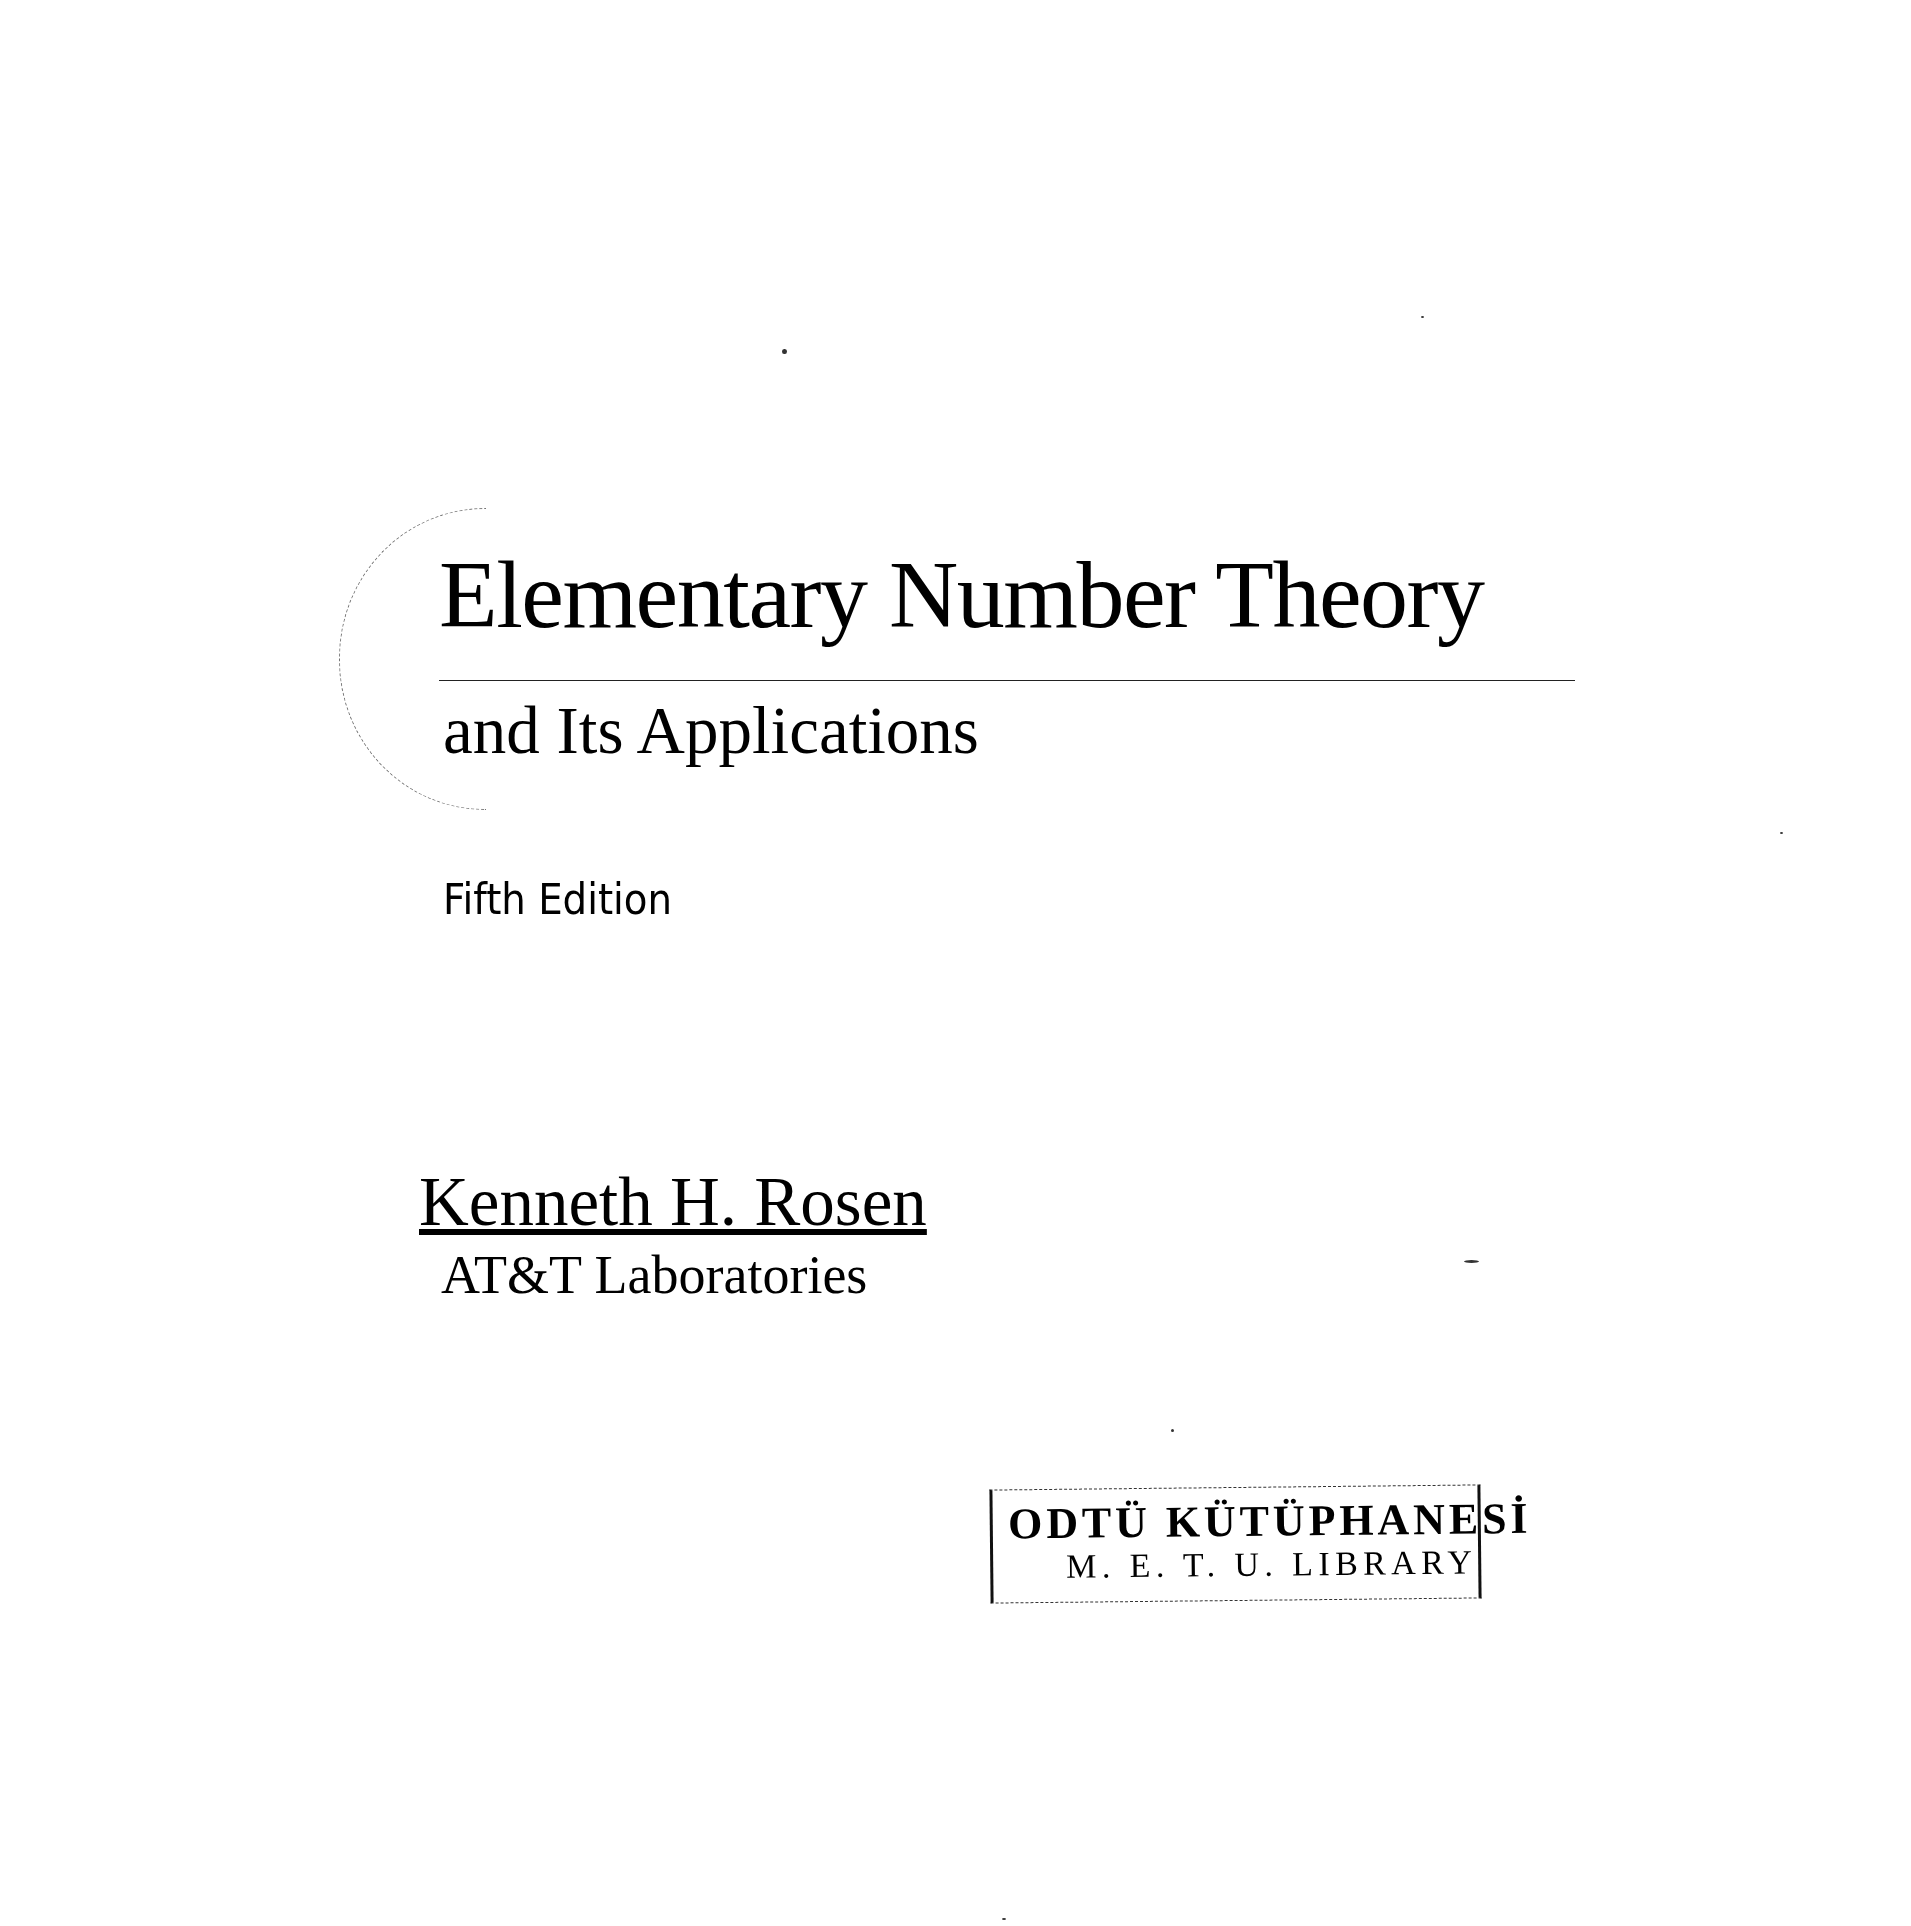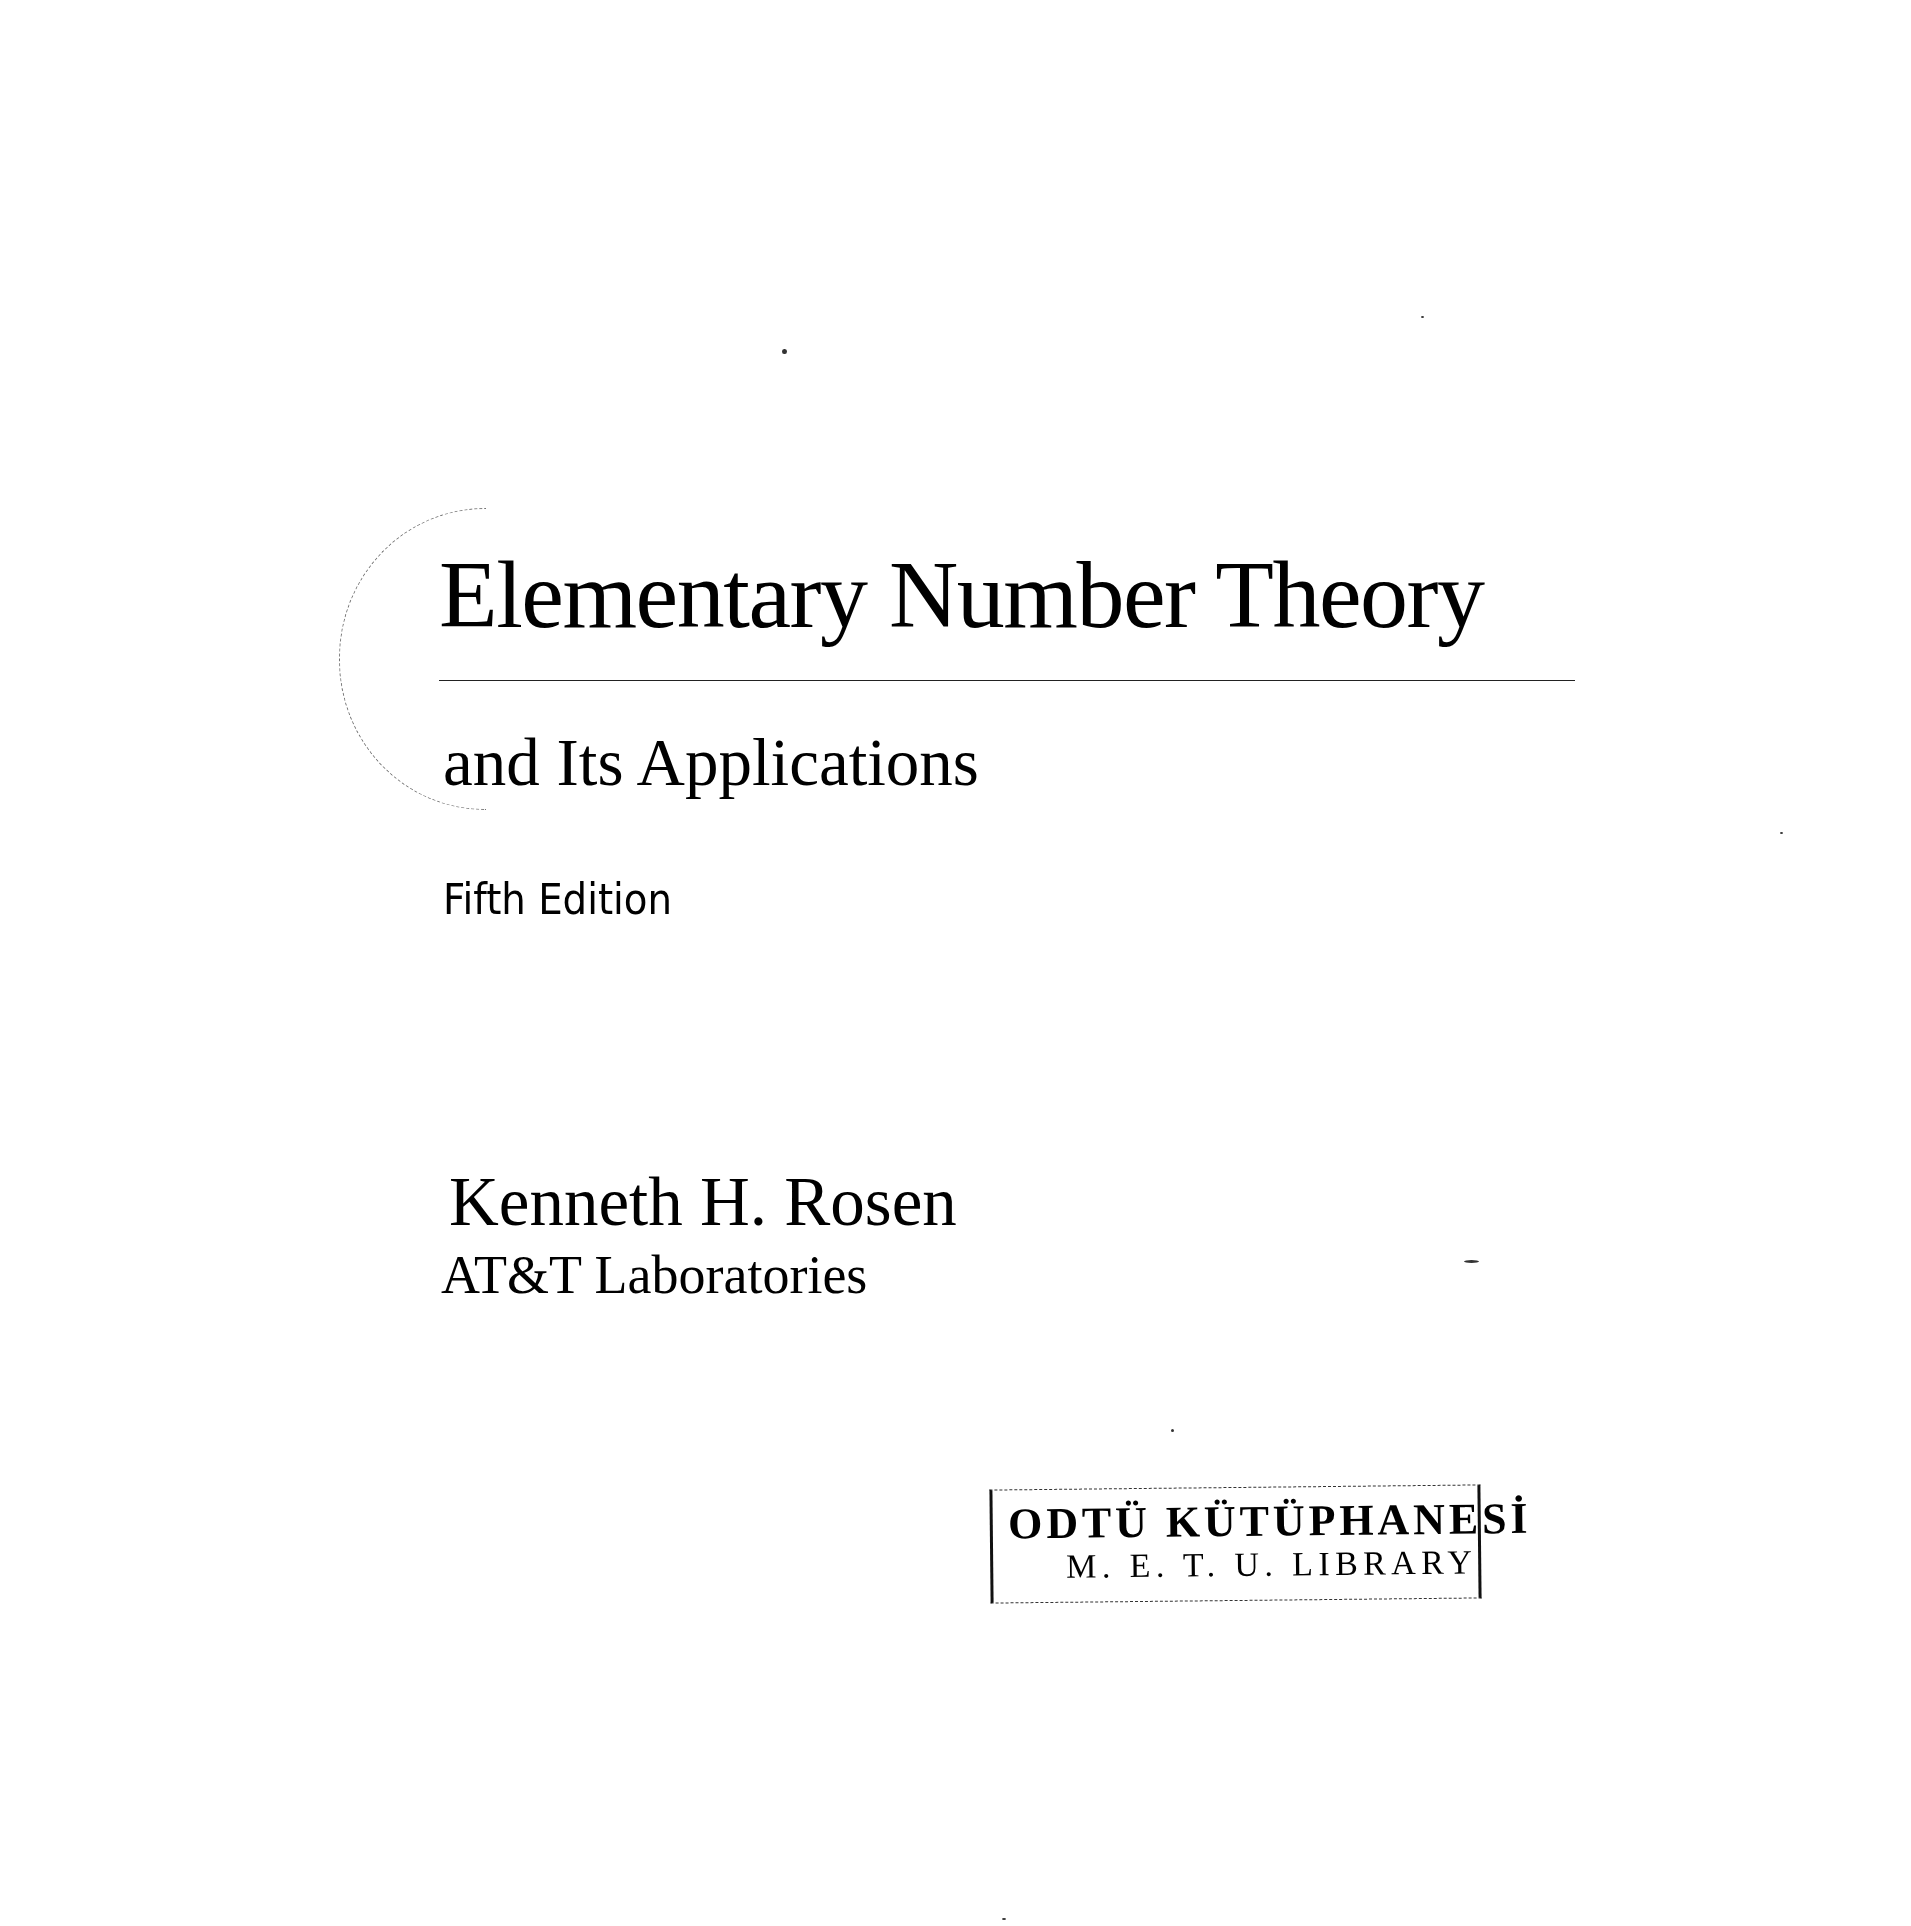--- a/index.html
+++ b/index.html
@@ -1,23 +1,23 @@
 <!DOCTYPE html>
 <html style="font-size:6.2px"><head>
 <meta charset="utf-8">
 <style>
   html, body { margin:0; padding:0; background:#ffffff; }
   body { width:1911px; height:2703px; position:relative; overflow:hidden; color:#000; font-family:"Liberation Serif", serif; }
   .abs { position:absolute; }
   .title { left:439px; top:547px; font-size:96px; line-height:1; letter-spacing:-1.5px; white-space:nowrap; }
   .rule { left:439px; top:680px; width:1136px; height:0; border-top:1.9px solid #222; }
-  .subtitle { left:443px; top:697px; font-size:67px; line-height:1; white-space:nowrap;margin-top:32px; }
+  .subtitle { left:443px; top:697px; font-size:67px; line-height:1; white-space:nowrap; }
   .arc { left:339px; top:508px; width:146px; height:300px; border:1.9px dashed #444; border-right:none; border-radius:146px 0 0 146px / 150px 0 0 150px; opacity:.75; }
   .edition { left:443px; top:874px; font-family:"DejaVu Sans", sans-serif; font-size:43px; white-space:nowrap; transform:scaleX(.9); transform-origin:left; }
-  .author { left:449px; top:1163px; font-size:69px; white-space:nowrap; }
+  .author { left:419px; top:1163px; font-size:69px; white-space:nowrap;text-decoration:underline; }
   .affil { left:441px; top:1244px; font-size:54px; white-space:nowrap; }
   .stamp { left:990px; top:1487px; width:485px; height:112px; border:3.1px solid #111; border-top:1.9px dashed #333; border-bottom:1.9px dashed #333; transform:rotate(-0.6deg); }
   .stamp-line1 { position:absolute; left:15.4px; top:7.7px; font-size:44px; font-weight:bold; letter-spacing:3.9px; white-space:nowrap; }
   .stamp-line2 { position:absolute; left:73px; top:58px; font-size:34px; letter-spacing:5.4px; white-space:nowrap; }
   .speck { position:absolute; background:#333; border-radius:50%; }
 </style>
 </head>
 <body>
 
 <div class="abs arc"></div>

